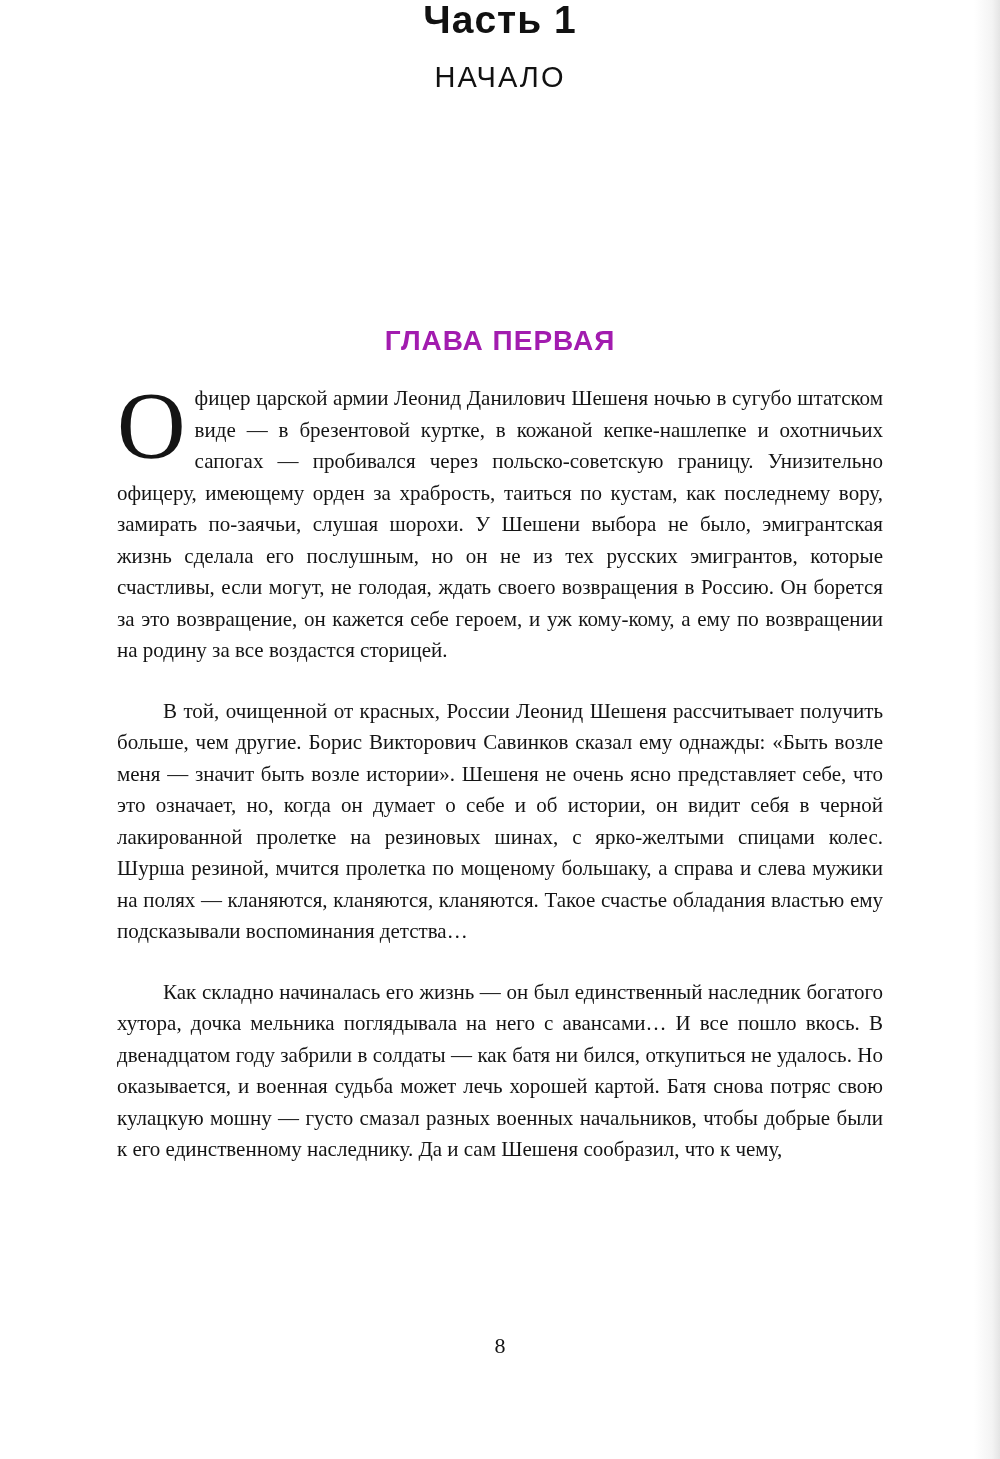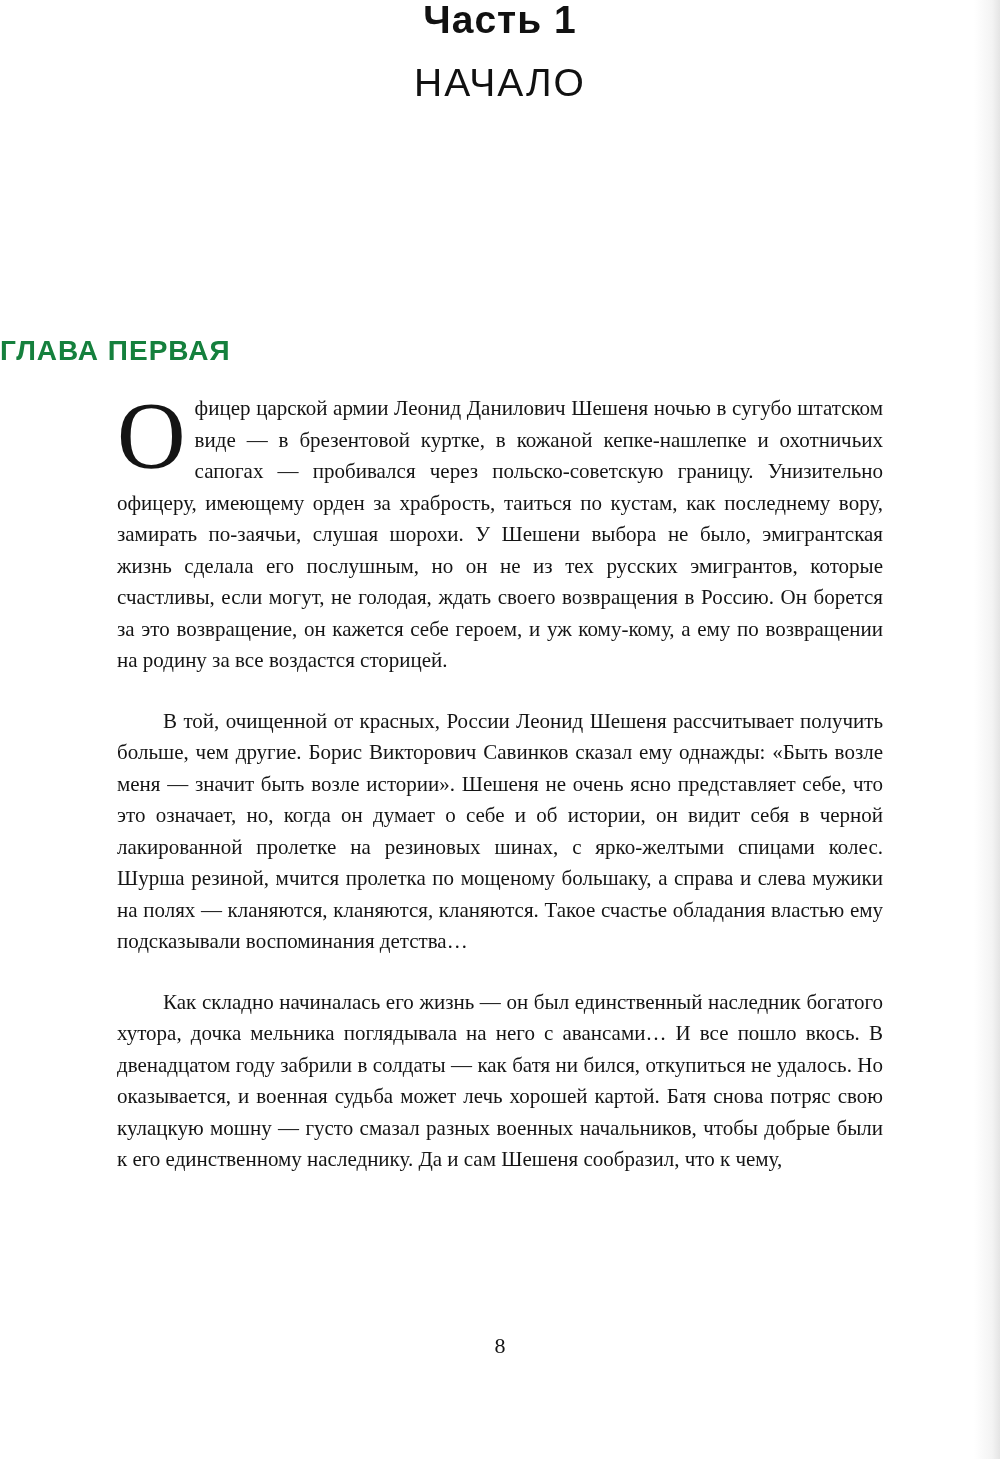--- a/index.html
+++ b/index.html
@@ -32,34 +32,35 @@
     font-weight: 400;
     color: #111;
   }
   .part-title {
     font-size: 39px;
     letter-spacing: 1px;
     line-height: 1.0;
     margin: 0;
   }
   .part-subtitle {
-    font-size: 39px;
+    font-size: 29px;
     letter-spacing: 2px;
     line-height: 1.0;
     margin: 24px 0 0 0;
     font-weight: 400;
   }
   .chapter-title {
     margin: 0;
     margin-top: 233px;
+    text-align: center;
     font-family: "Liberation Sans", sans-serif;
     font-weight: 700;
     font-size: 28px;
     letter-spacing: 1px;
-    color: #15803d;
+    color: #a21caf;
   }
   .body-text {
     margin: 26px auto 0 auto;
     width: 766px;
     font-size: 21px;
     line-height: 31.5px;
     text-align: justify;
     text-justify: inter-word;
   }
   .body-text p {

